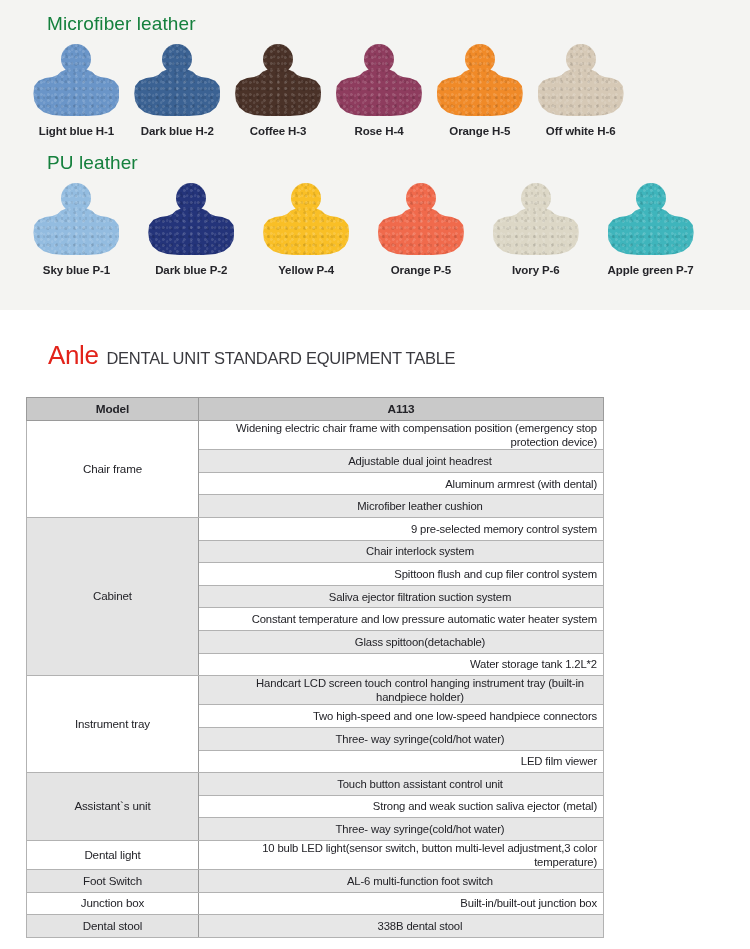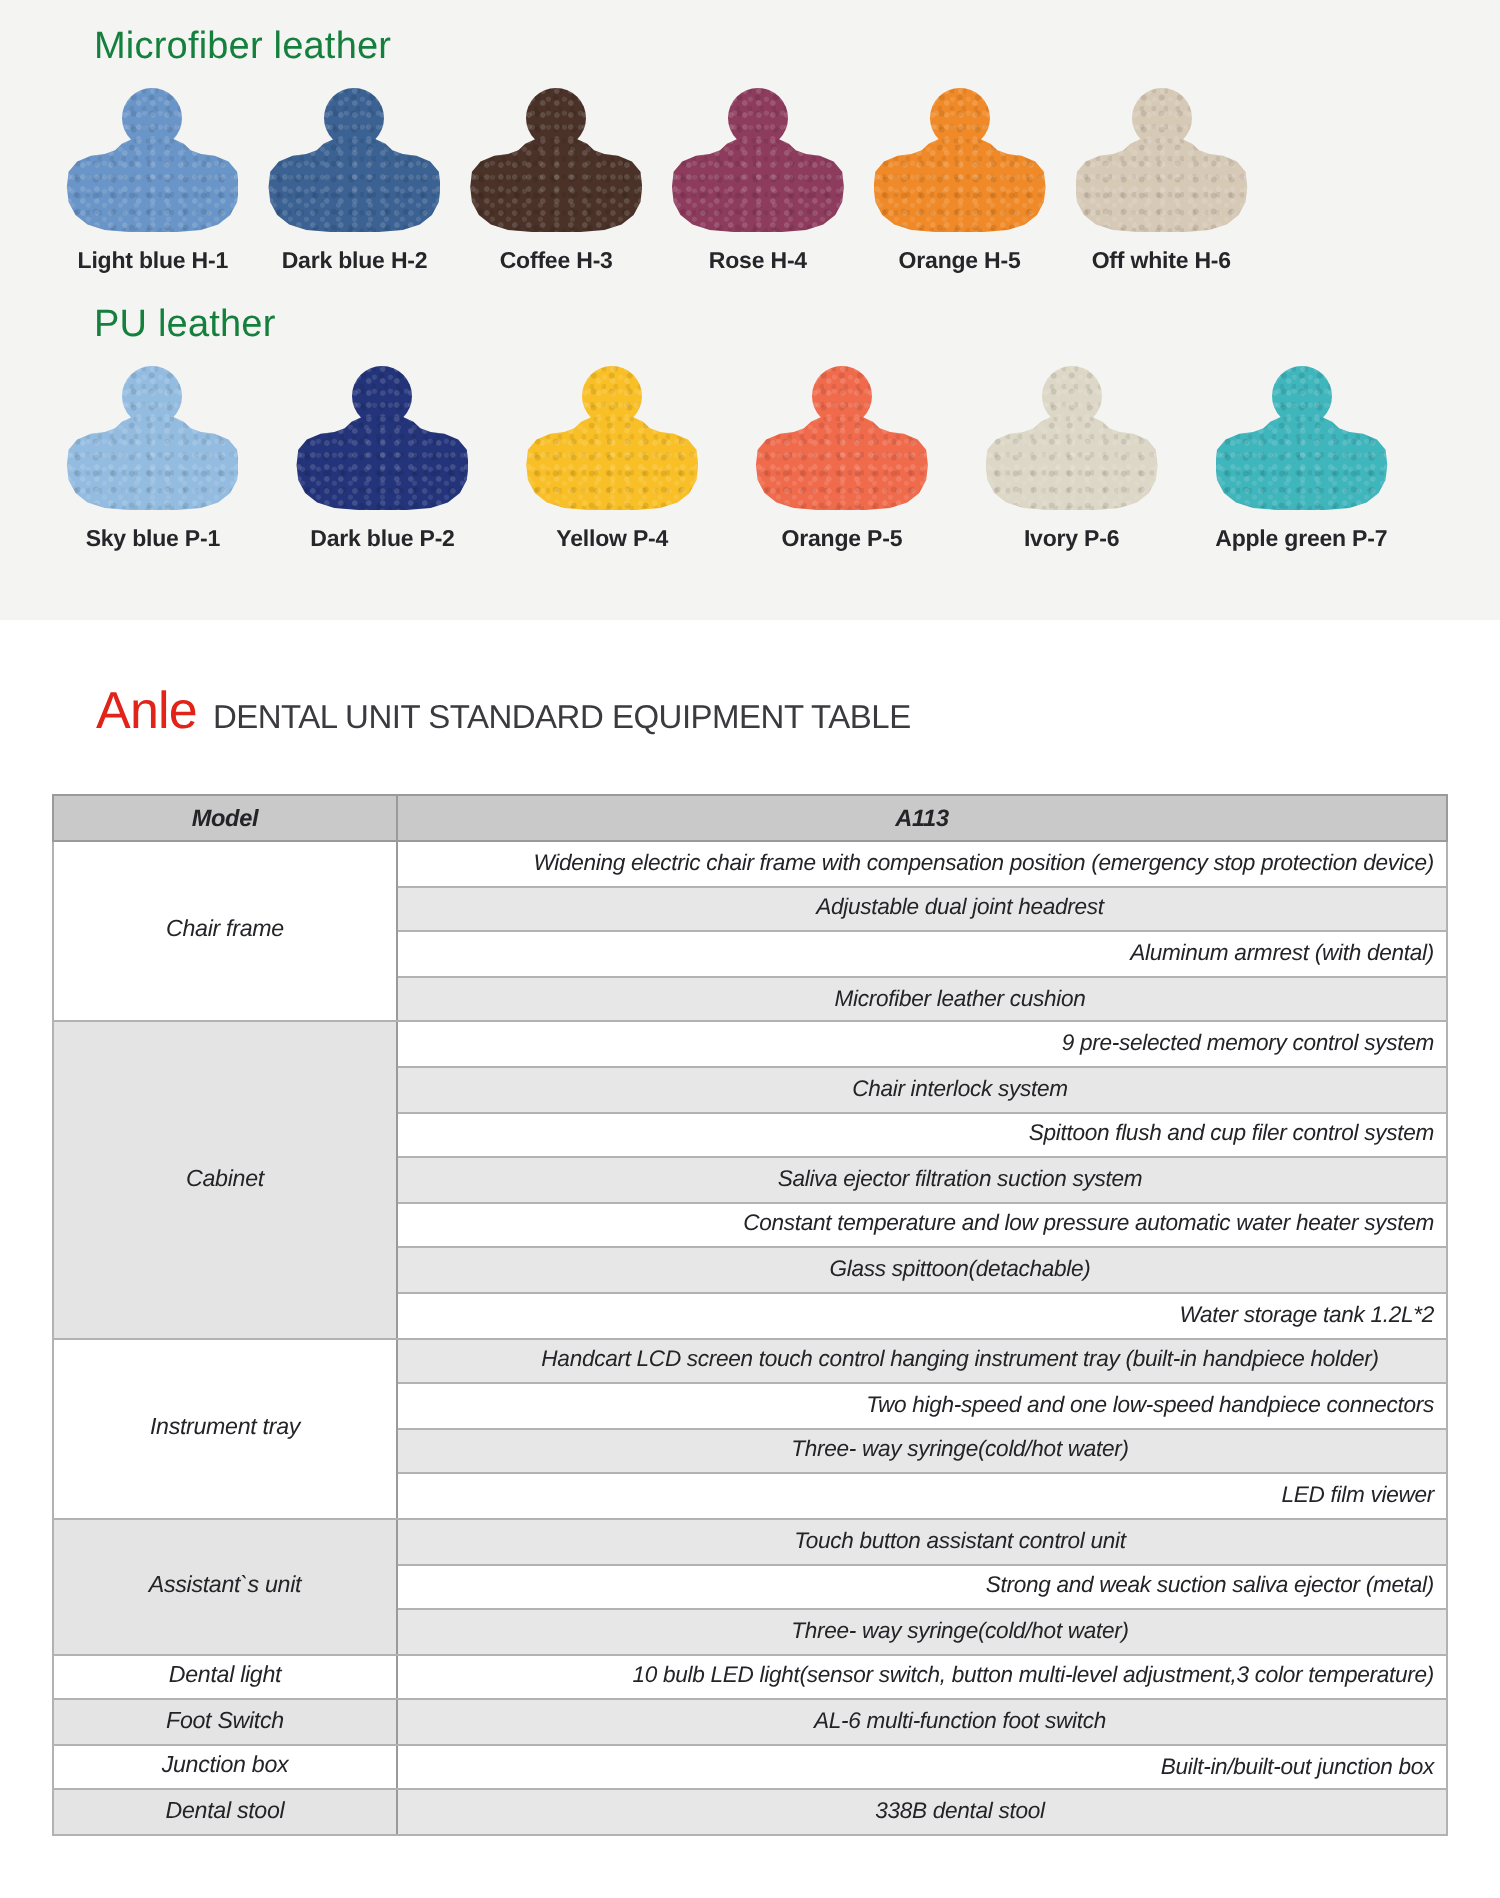--- a/index.html
+++ b/index.html
@@ -125,25 +125,24 @@
     color: #3a3a3f;
     letter-spacing: -0.25px;
     line-height: 1;
     text-align: right;
   }
 
   
   .spec-table {
     position: absolute;
     left: 26px; top: 397px;
-    width: 698px;
+    width: 578px;
     border-collapse: collapse;
     table-layout: fixed;
     border: 1px solid #9a9a9a;
-    font-style: italic;
   }
   .spec-table col.c-label { width: 172px; }
   .spec-table td, .spec-table th {
     border: 1px solid #b2b2b2;
     font-size: 11.3px;
     font-weight: 400;
     color: #232328;
     text-align: center;
     vertical-align: middle;
     padding: 0 6px;

